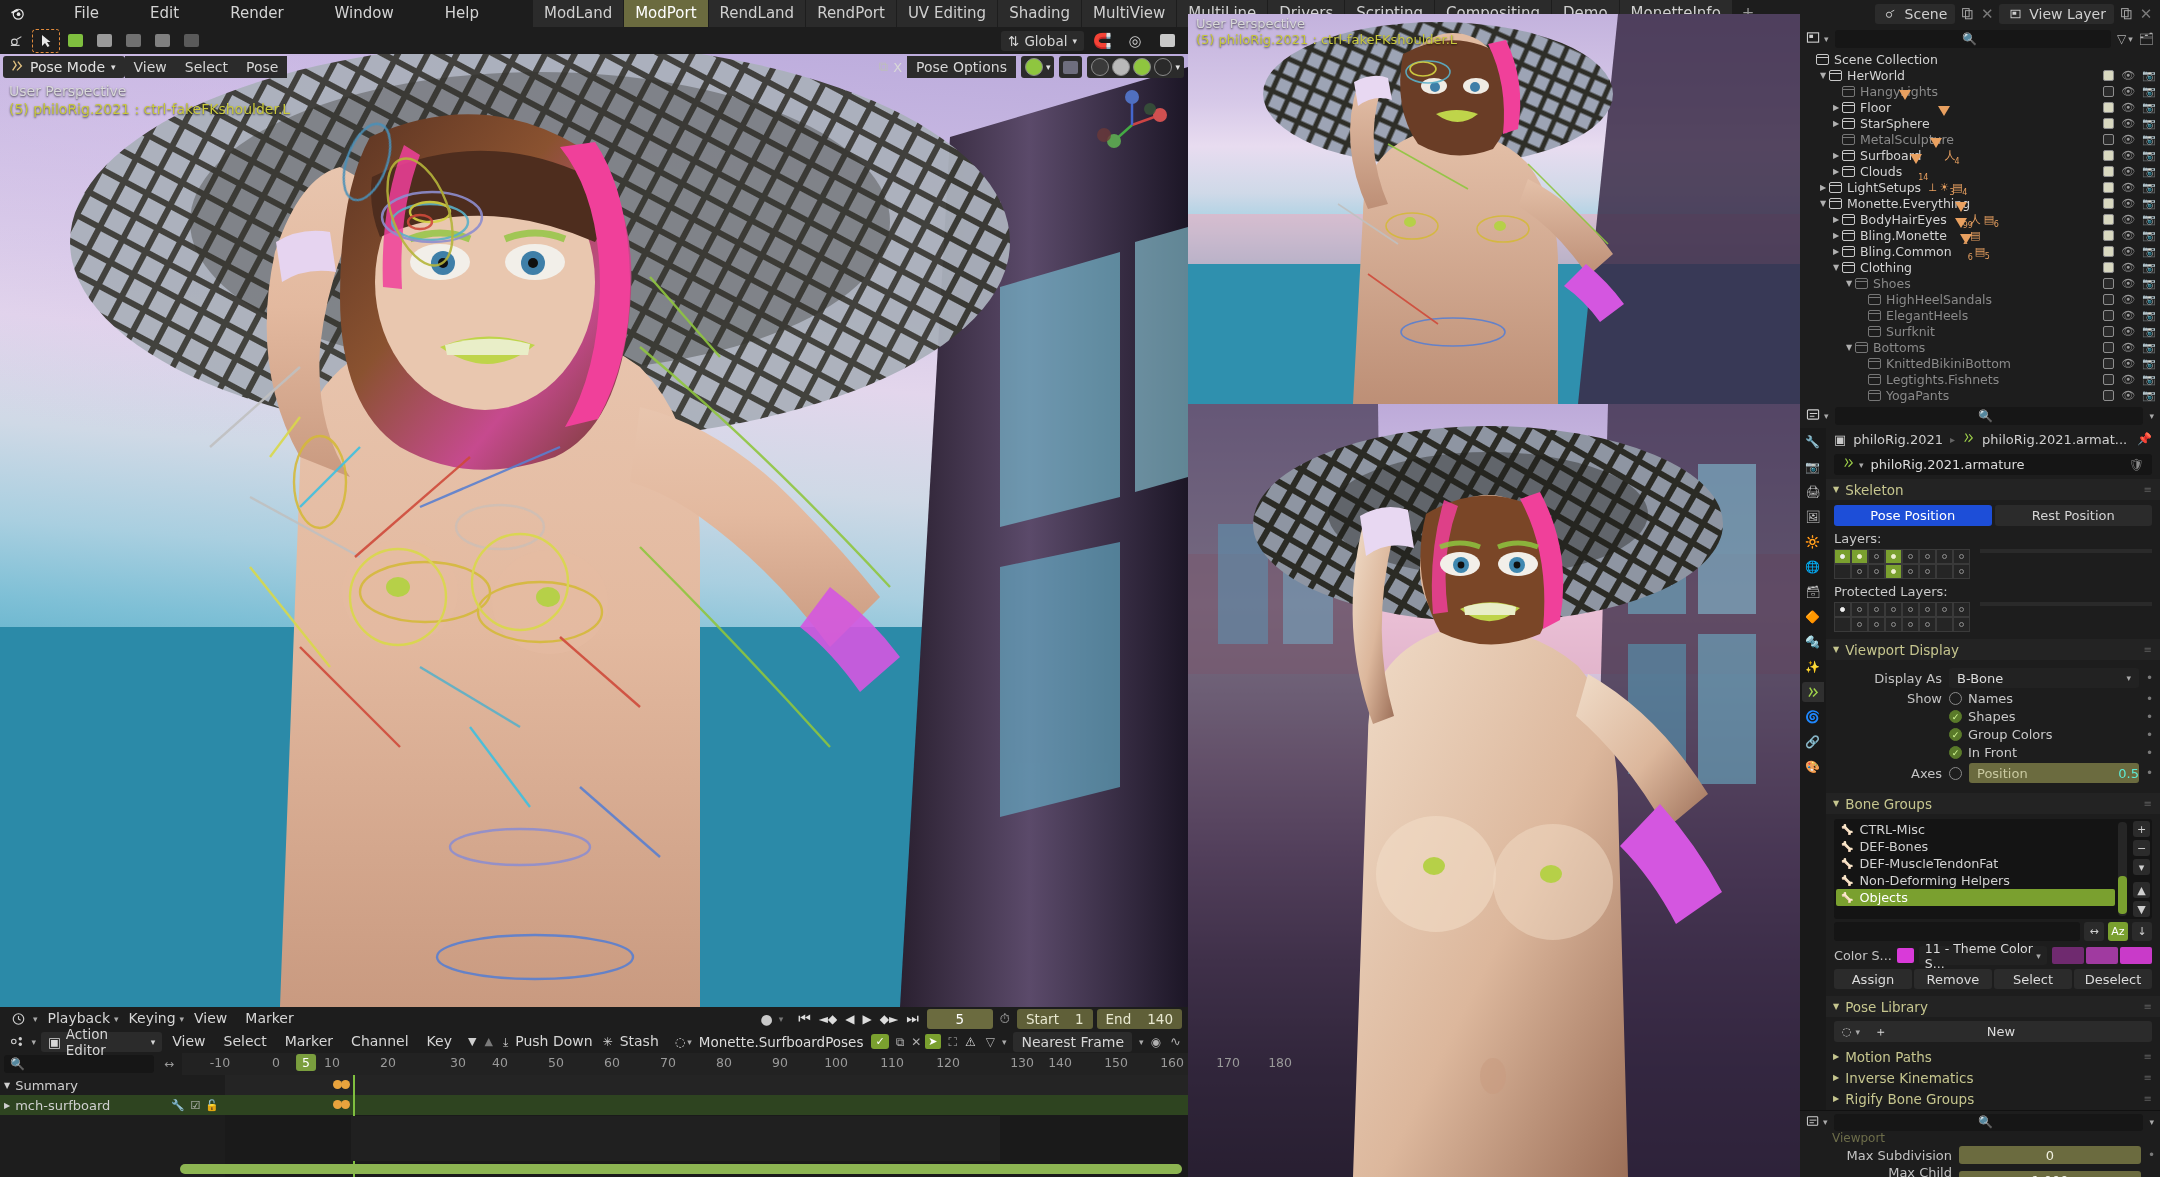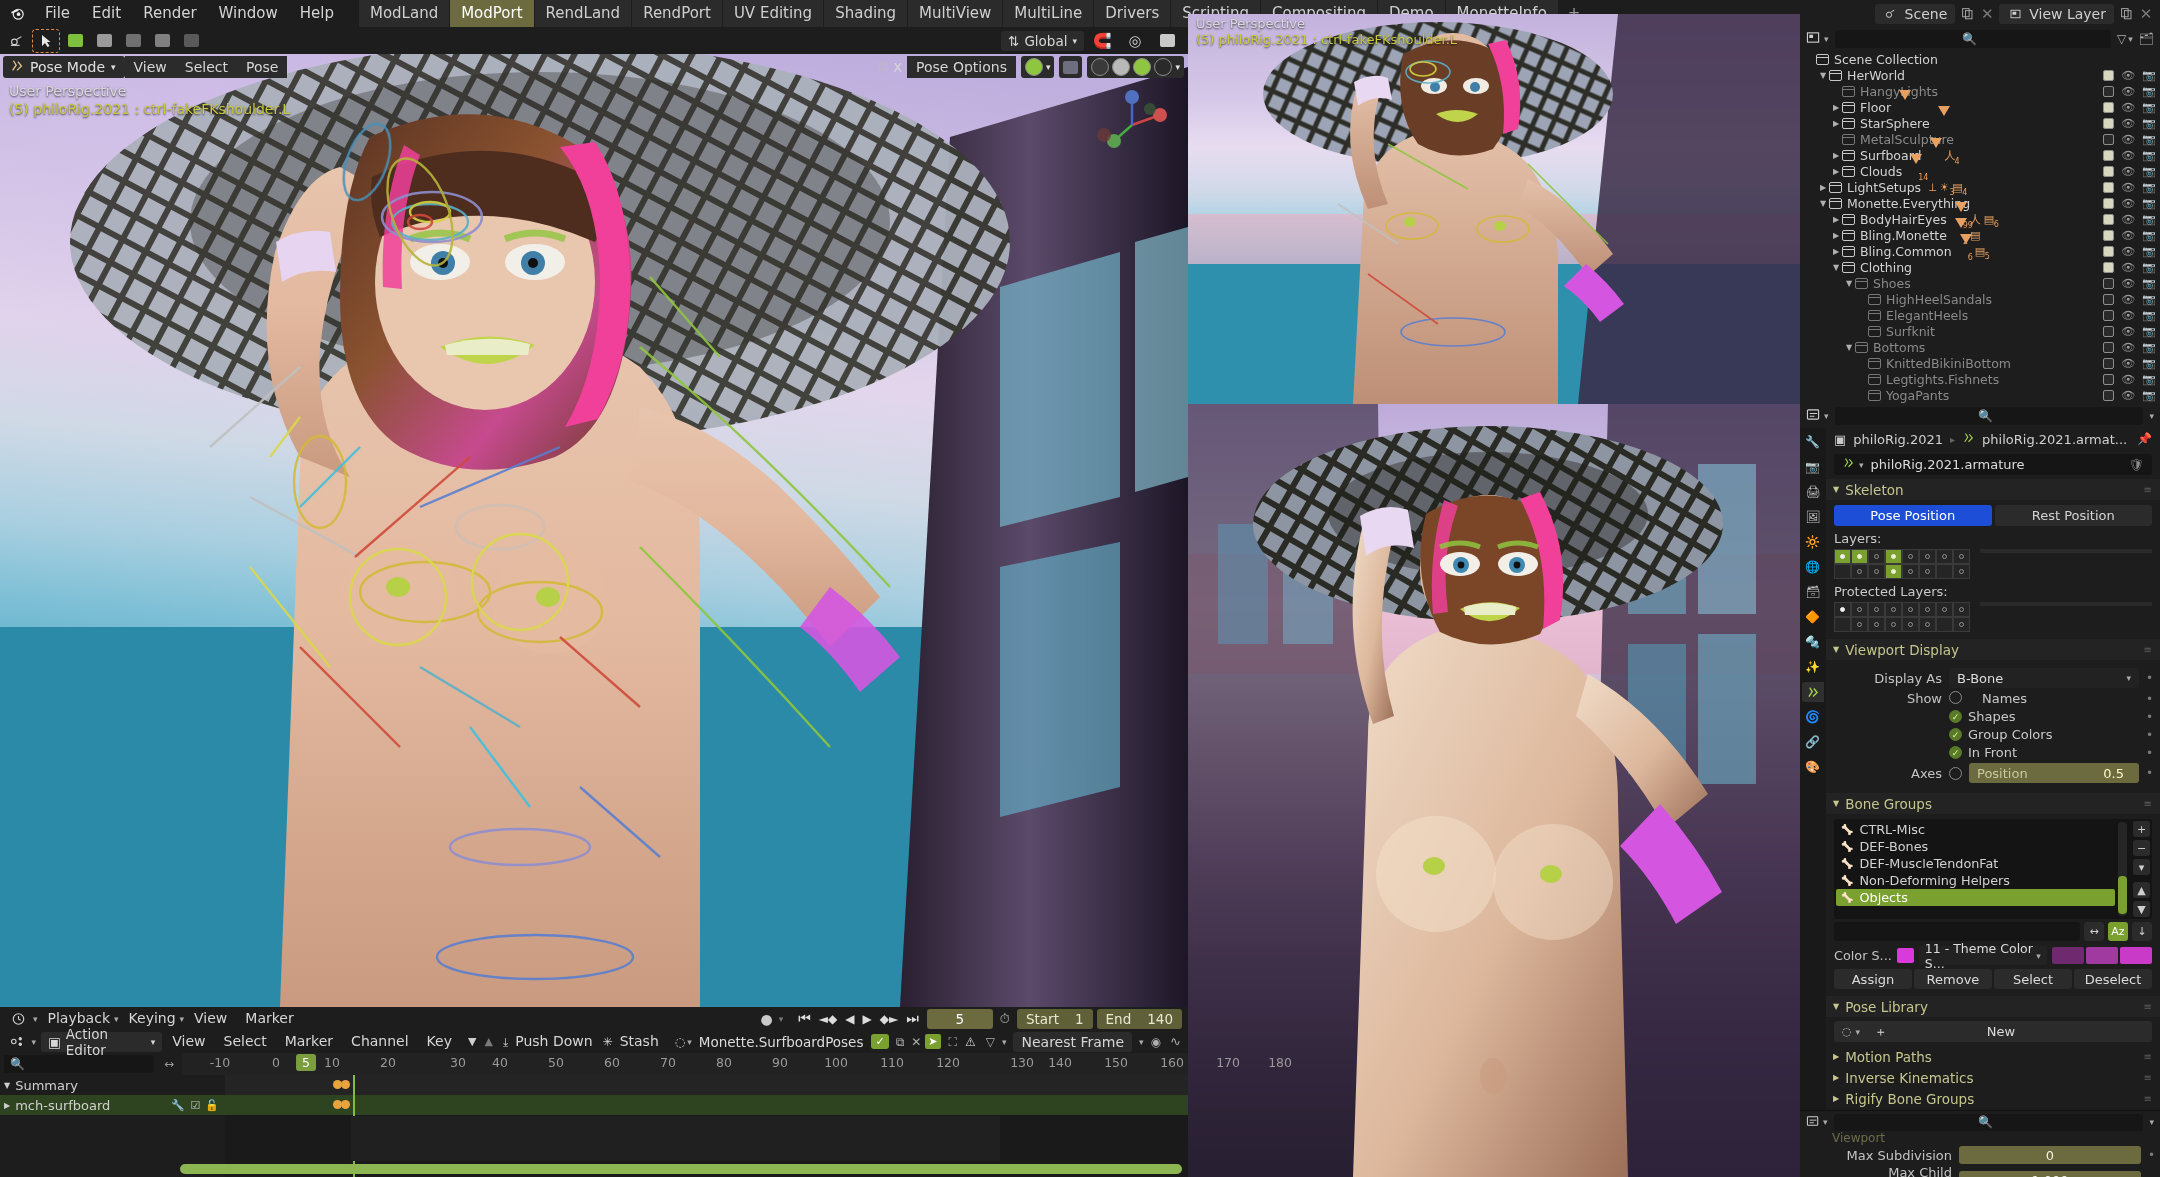--- a/index.html
+++ b/index.html
@@ -9,21 +9,21 @@
     font-family: "DejaVu Sans", sans-serif;
     font-size: 15px;
     color: #e5e5e5;
     overflow: hidden;
   }
   .app { position: relative; width: 2160px; height: 1177px; }
 
   
   .topbar {
     position: absolute; top: 0; left: 0; width: 2160px; height: 27px;
-    background: #1d1d1d; display: flex; align-items: center;
+    background: #1d1d1d; display: flex; align-items: center; gap: 29px;
   }
   .blender-logo { width: 34px; height: 27px; display: flex; align-items: center; justify-content: center; }
   .menu-item { padding: 0 11px; line-height: 27px; font-size: 15px; color: #d4d4d4; white-space: nowrap; }
   .wslist { display: flex; align-items: center; height: 23px; margin-left: 14px; }
   .wstab {
     padding: 0 11px; line-height: 27px; font-size: 15px; color: #cfcfcf;
     background: #2b2b2b; white-space: nowrap; border-right: 1px solid #1d1d1d;
   }
   .wstab.active { background: #6b6b3f; color: #fff; }
   .wstab.plus { background: #1d1d1d; color: #9a9a9a; padding: 0 9px; }
@@ -1202,21 +1202,21 @@
         <div class="prow">
           <span class="pl">Display As</span>
           <span class="field">
             <span>B-Bone</span>
             <span style="font-size:9px;color:#aaa">▾</span>
           </span>
           <span class="dotcol">•</span>
         </div>
         <div class="prow">
           <span class="pl">Show</span>
-          <span style="flex:1;display:flex;gap:20px">
+          <span style="flex:1;display:flex;align-items:center;gap:6px">
             <span class="chk"></span>
             <span>Names</span>
           </span>
           <span class="dotcol">•</span>
         </div>
         <div class="prow">
           <span class="pl"></span>
           <span style="flex:1;display:flex;align-items:center;gap:6px">
             <span class="chk on">✓</span>
             <span>Shapes</span>
@@ -1237,21 +1237,21 @@
             <span class="chk on">✓</span>
             <span>In Front</span>
           </span>
           <span class="dotcol">•</span>
         </div>
         <div class="prow">
           <span class="pl">Axes</span>
           <span class="chk"></span>
           <span class="field olive" style="justify-content:flex-start">
             <span style="color:#c9c9a0">Position</span>
-            <span style="position:absolute;right:15px;color:#fef9c3">0.5</span>
+            <span style="position:absolute;right:0;color:#5eead4">0.5</span>
           </span>
           <span class="dotcol">•</span>
         </div>
       </div>
 
       <div class="panel-hdr">
         <span class="ar">▼</span>
         <span>Bone Groups</span>
         <span class="grip">≡</span>
       </div>

